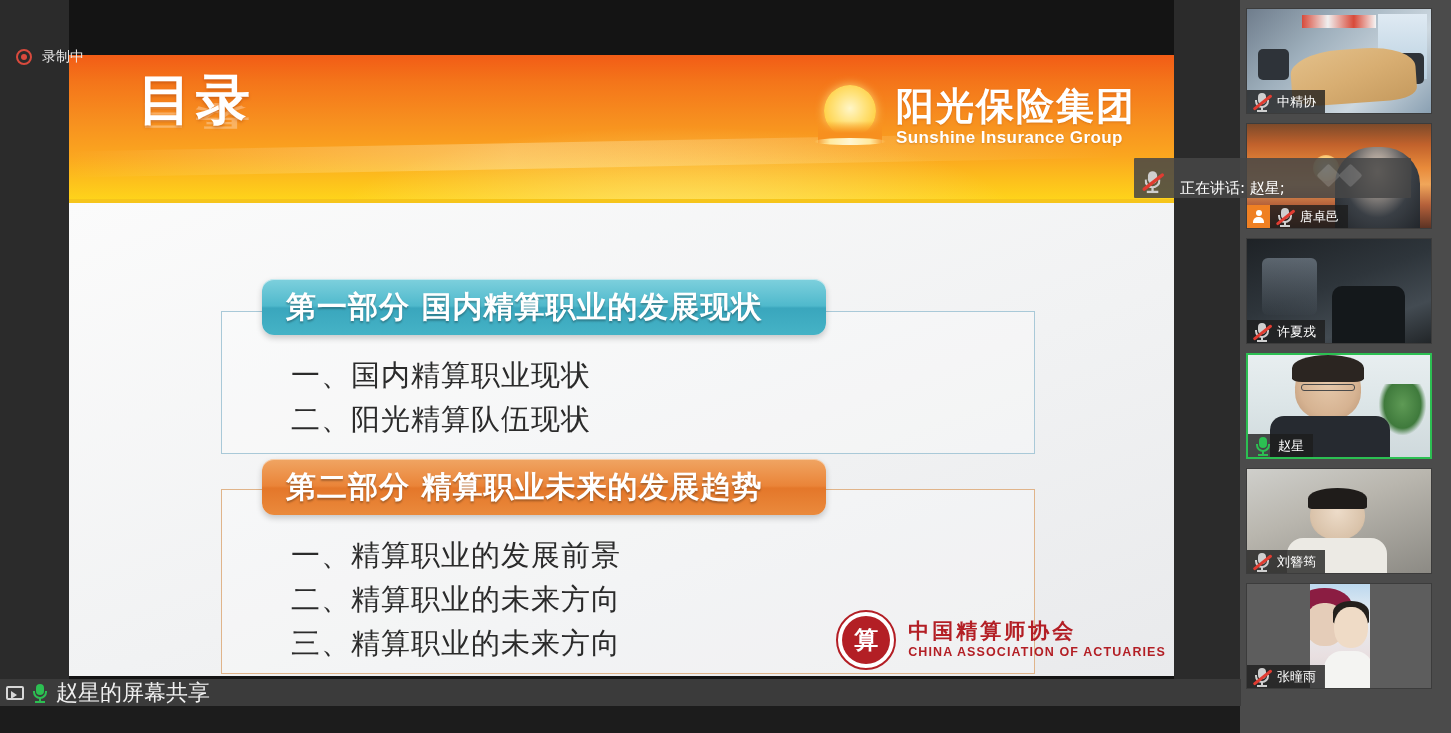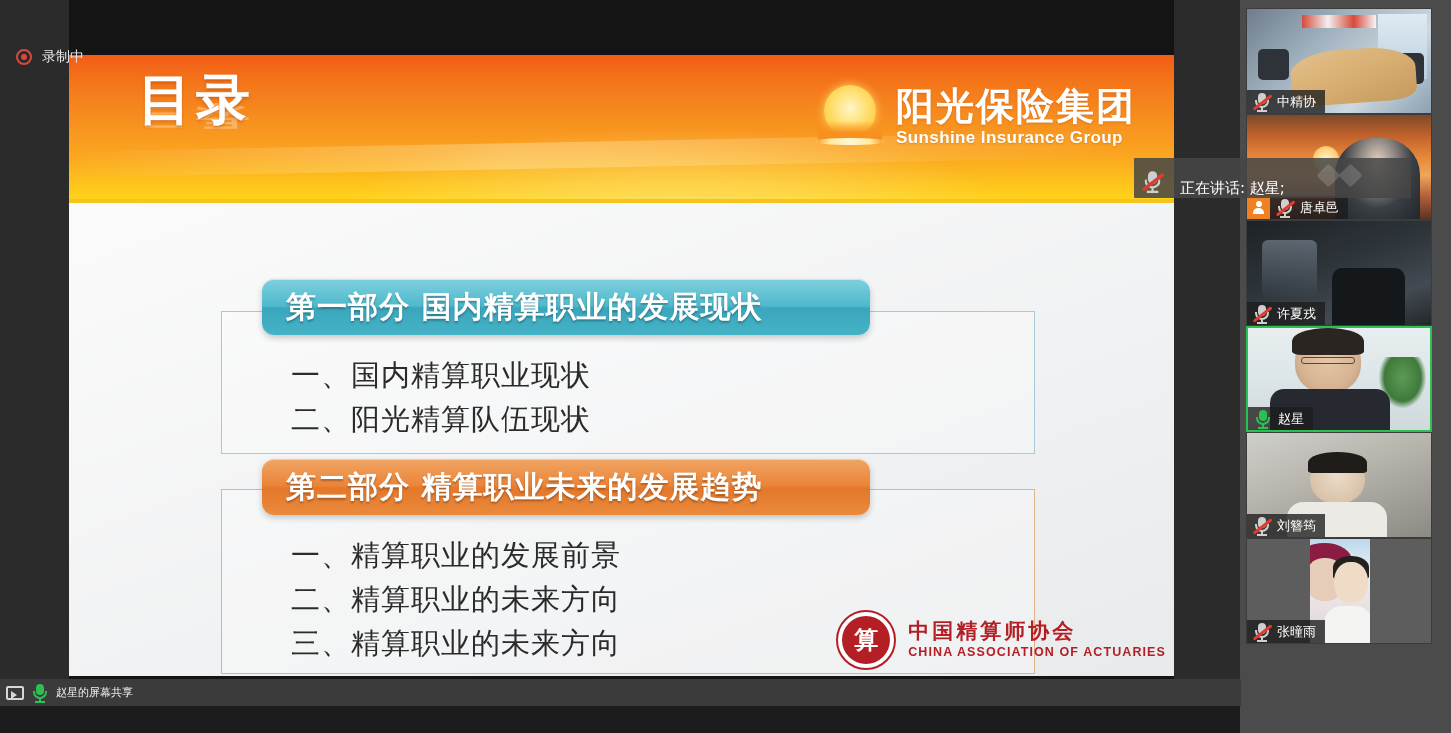--- a/index.html
+++ b/index.html
@@ -202,21 +202,21 @@
     left: 152px;
     top: 286px;
     width: 812px;
     height: 183px;
     border-color: #e0b48a;
   }
 
   .pill {
     position: absolute;
     left: 193px;
-    width: 608px;
+    width: 564px;
     height: 56px;
     border-radius: 12px;
     display: flex;
     align-items: center;
     padding-left: 24px;
     box-sizing: border-box;
     font-family: "DejaVu Sans", "Liberation Sans", sans-serif;
     font-size: 30px;
     font-weight: bold;
     color: #ffffff;
@@ -422,20 +422,21 @@
     position: absolute;
     right: 0;
     top: 0;
     width: 211px;
     height: 733px;
     background: #4b4b4b;
     padding: 8px 6px;
     box-sizing: border-box;
     display: flex;
     flex-direction: column;
+    gap: 9px;
     overflow: hidden;
   }
   .tile {
     position: relative;
     width: 186px;
     height: 106px;
     background: #111;
     overflow: hidden;
     flex: 0 0 auto;
     border: 1px solid #3c3c3c;
@@ -691,21 +692,21 @@
     content: "";
     position: absolute;
     left: 3px; top: 3px;
     width: 0; height: 0;
     border-left: 6px solid #d7d7d7;
     border-top: 4px solid transparent;
     border-bottom: 4px solid transparent;
   }
   .share-label {
     font-family: "DejaVu Sans", "Liberation Sans", sans-serif;
-    font-size: 11px;
+    font-size: 22px;
     color: #f0f0f0;
     white-space: nowrap;
   }
 </style>
 </head>
 <body>
 
 <div id="app">
 
   <div class="stage">

